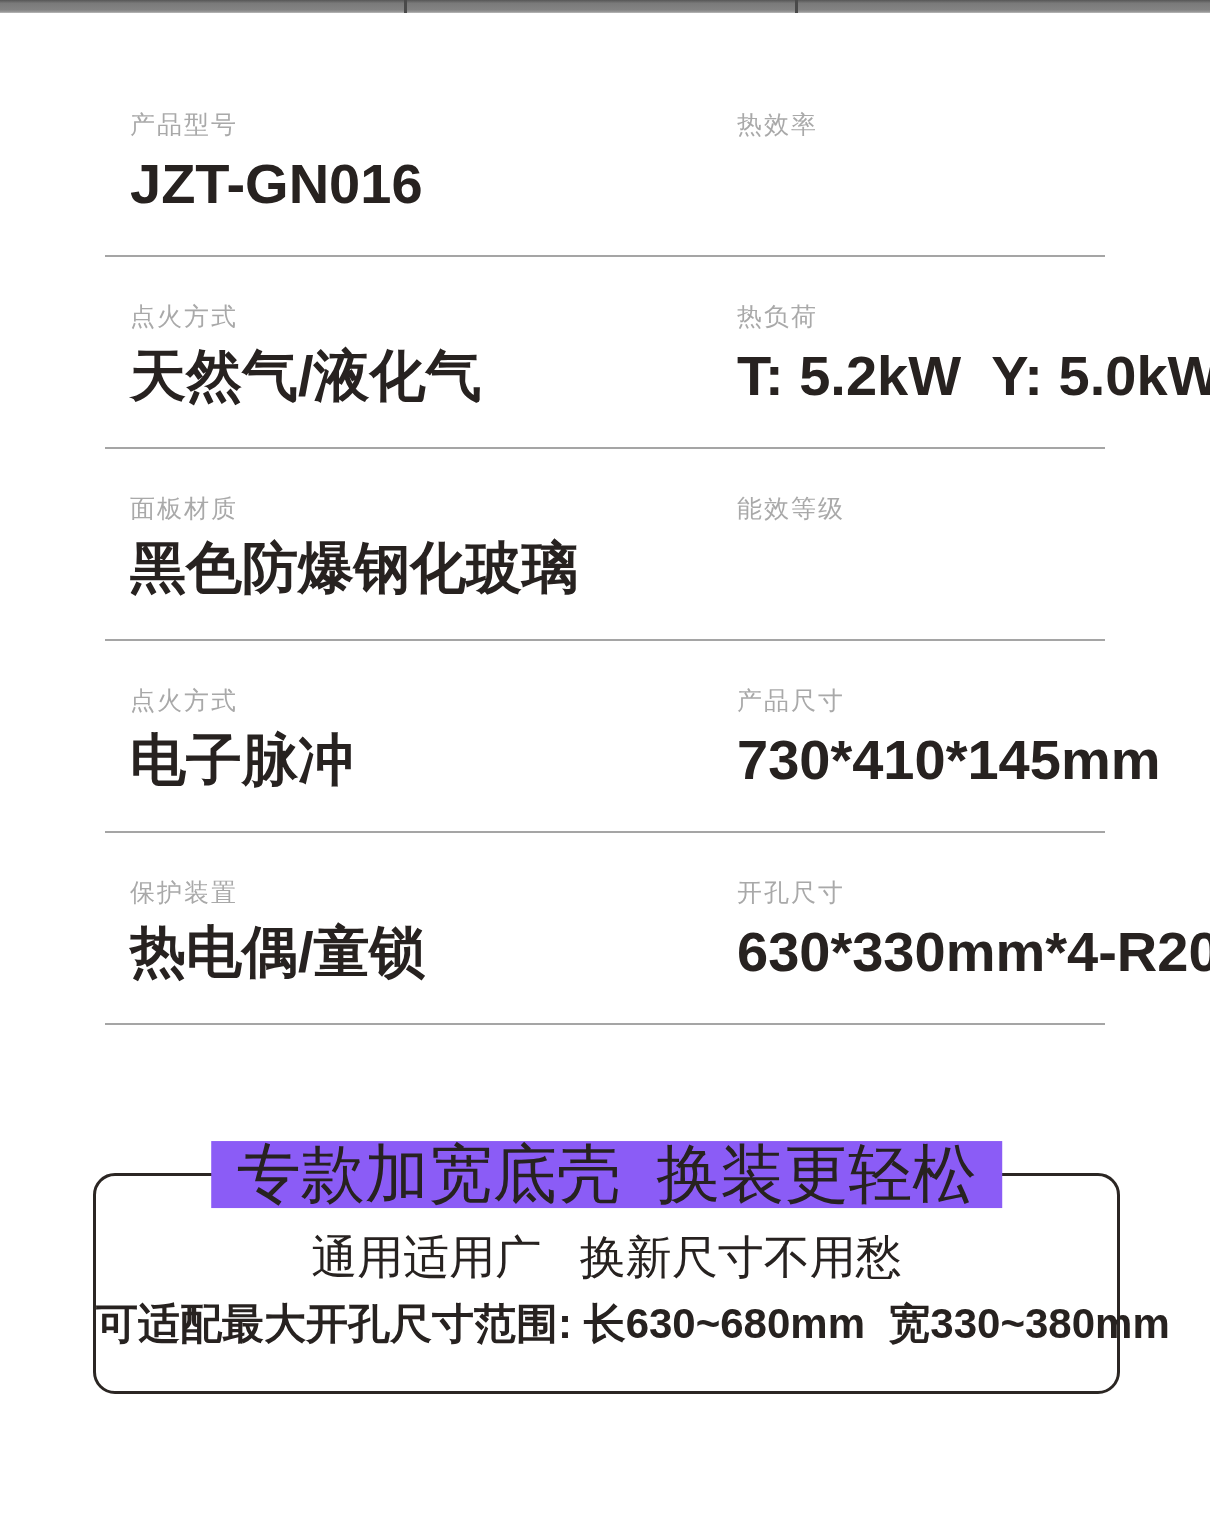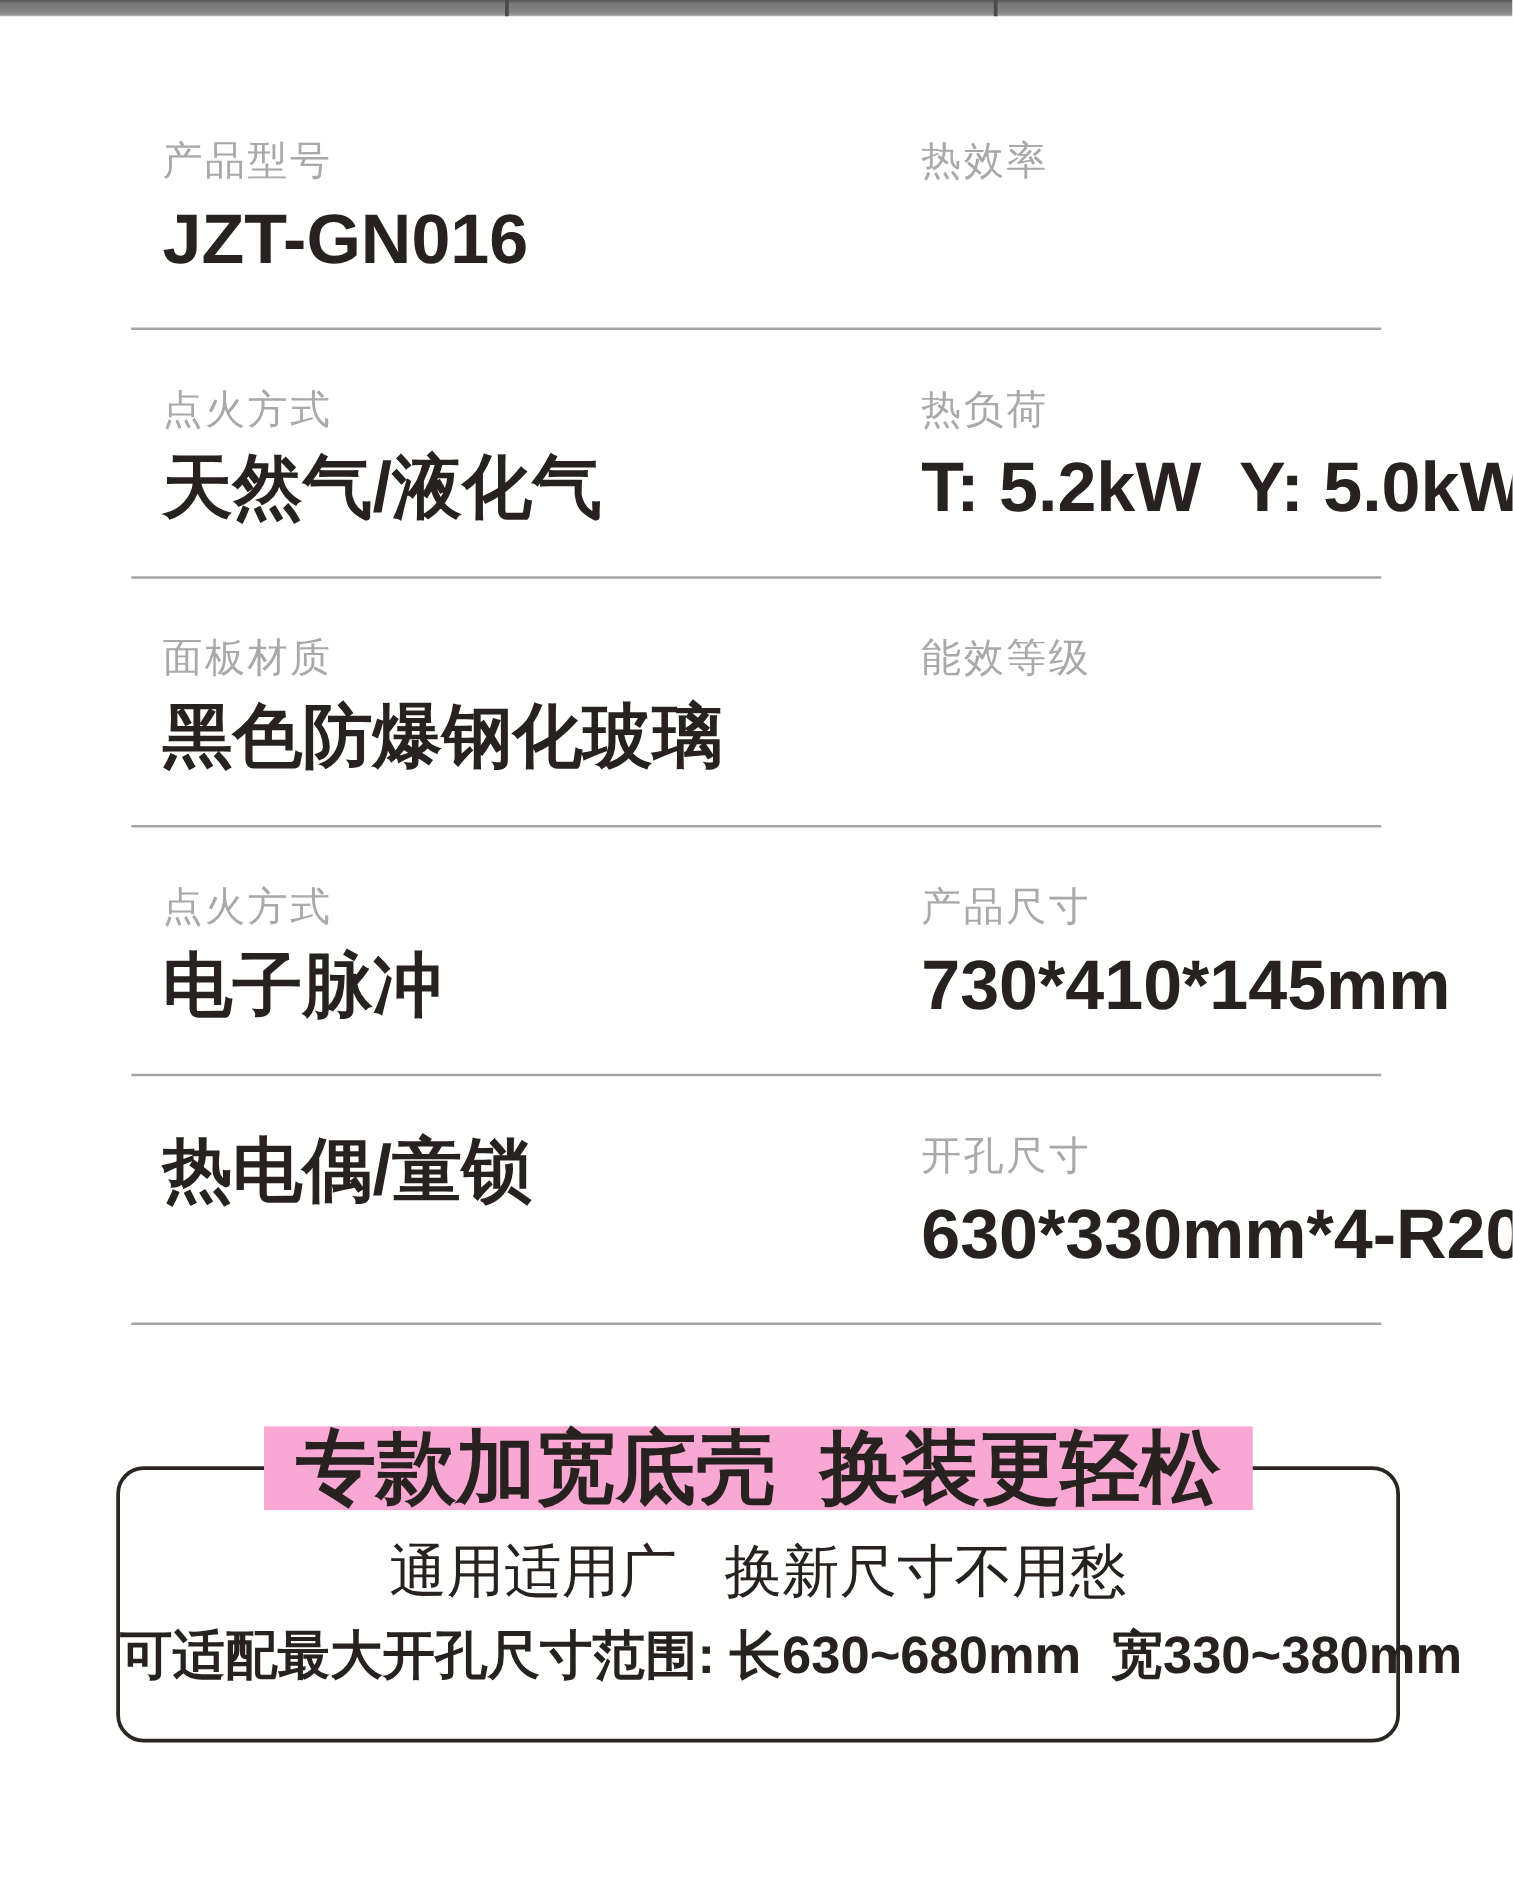--- a/index.html
+++ b/index.html
@@ -38,21 +38,21 @@
     margin: 52px 105px 0 105px; 
     width: 1000px;
   }
   .spec-row {
     display: grid;
     grid-template-columns: 607px 1fr;
     padding: 47px 0 43px 25px;
     box-sizing: border-box;
   }
   .spec-label {
-    font-size: 32px;
+    font-size: 25px;
     line-height: 1;
     font-weight: 400;
     color: #a9a9a9;
     letter-spacing: 2px;
     margin-bottom: 19px;
     white-space: pre;
   }
   .spec-value {
     font-size: 56px;
     line-height: 1;
@@ -76,25 +76,25 @@
     border: 3px solid #2b2623;
     border-radius: 22px;
     text-align: center;
     padding-top: 58px;
   }
   .promo-title {
     position: absolute;
     top: 0;
     left: 50%;
     transform: translate(-50%, -52%);
-    background: #f9a8d4;
+    background: #8b5cf6;
     padding: 0 26px;
     font-size: 64px;
     line-height: 1.05;
-    font-weight: 700;
+    font-weight: 400;
     color: #272220;
     white-space: pre;
   }
   .promo-subtitle {
     font-size: 46px;
     line-height: 1;
     font-weight: 400;
     color: #272220;
     white-space: pre;
   }
@@ -159,20 +159,21 @@
     </div>
     <div class="spec-cell">
       <div class="spec-label">产品尺寸</div>
       <div class="spec-value">730*410*145mm</div>
     </div>
   </div>
   <div class="divider"></div>
 
   <div class="spec-row">
     <div class="spec-cell">
+      <div class="spec-label">保护装置</div>
       <div class="spec-value">热电偶/童锁</div>
     </div>
     <div class="spec-cell">
       <div class="spec-label">开孔尺寸</div>
       <div class="spec-value">630*330mm*4-R20</div>
     </div>
   </div>
   <div class="divider"></div>
 
 </div>

